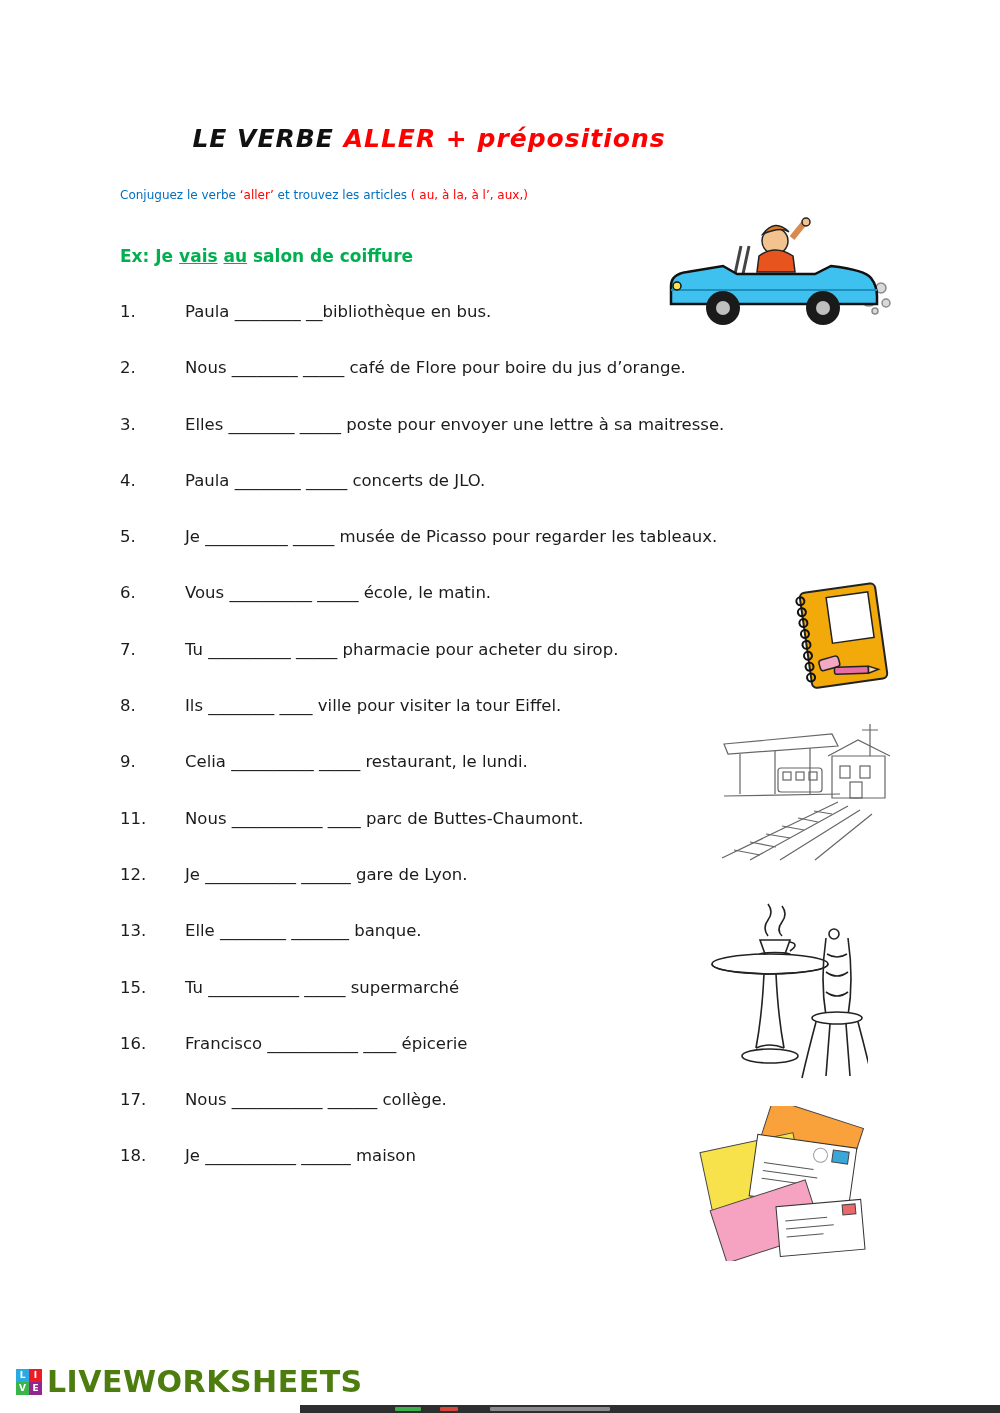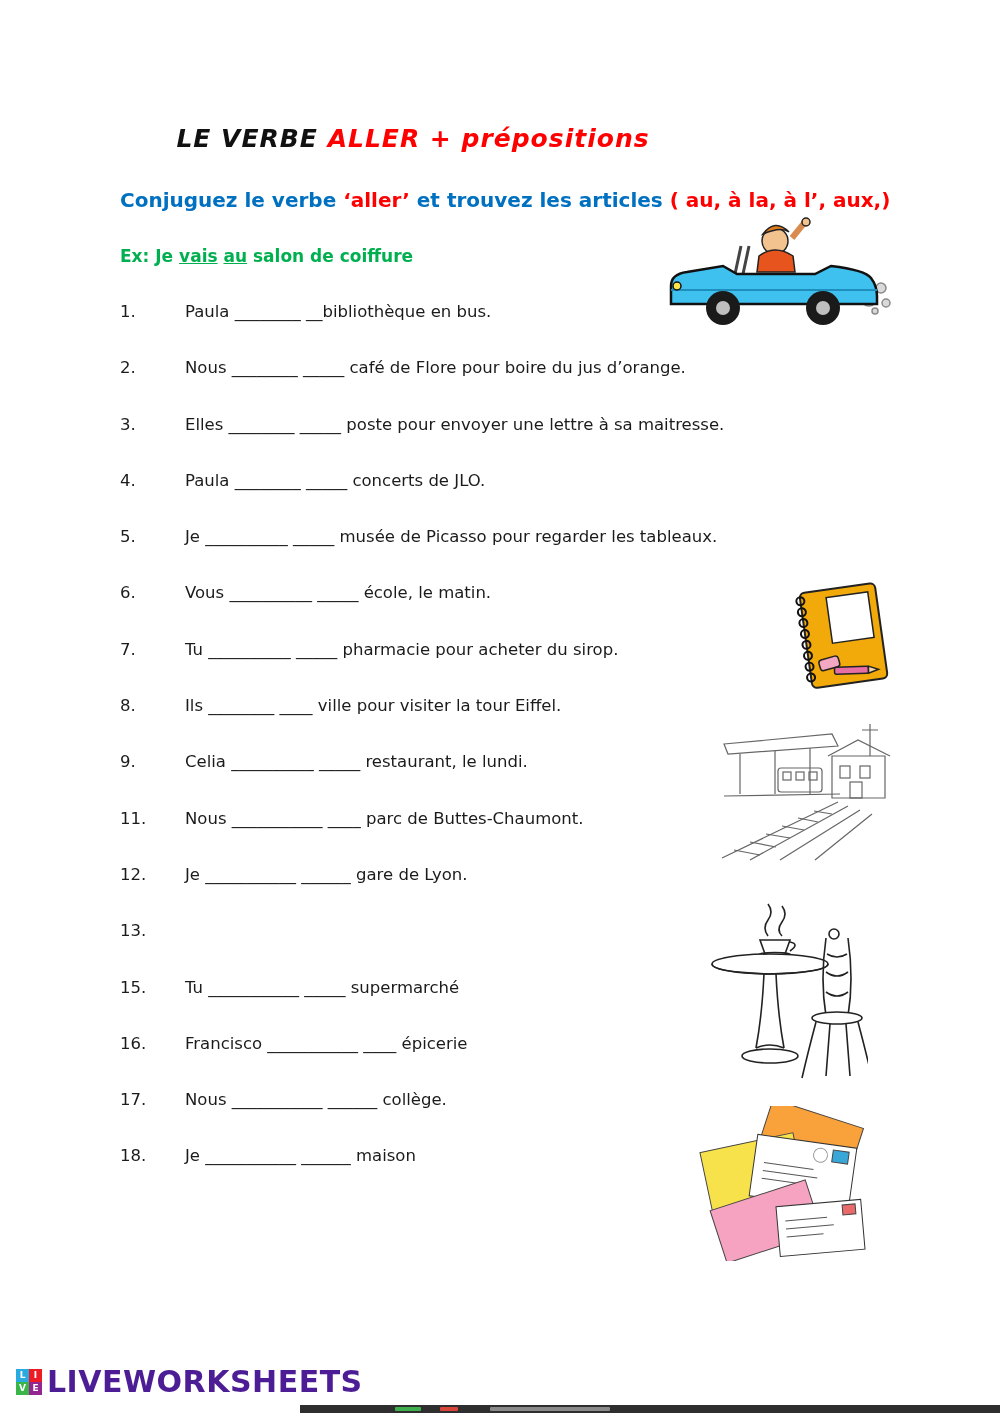--- a/index.html
+++ b/index.html
@@ -4,28 +4,28 @@
 <style>
   html,body{margin:0;padding:0;}
   body{
     width:1000px;height:1413px;background:#ffffff;position:relative;
     font-family:"DejaVu Sans", sans-serif;color:#1b1b1b;overflow:hidden;
   }
   .keep{white-space:pre-wrap;}
 
   
   .title{
-    position:absolute;top:124px;left:0;width:826px;text-align:center;
+    position:absolute;top:124px;left:16px;width:826px;text-align:center;
     font-size:25px;font-weight:bold;font-style:italic;letter-spacing:1px;color:#111;
   }
   .title .red{color:#ff0000;}
 
   
   .instruction{
-    position:absolute;top:188px;left:120px;font-size:20px;font-weight:bold;color:#0070C0;
+    position:absolute;top:188px;left:120px;font-size:12px;font-weight:normal;color:#0070C0;
   }
   .instruction .red{color:#ff0000;}
 
   
   .example{
     position:absolute;top:246px;left:120px;font-size:17px;font-weight:bold;color:#00B050;
   }
   .u{text-decoration:underline;}
 
   
@@ -40,21 +40,21 @@
   #notebook{top:580px;left:786px;}
   #station{top:716px;left:720px;}
   #cafe{top:896px;left:698px;}
   #letters{top:1106px;left:698px;}
 
   
   .footer{position:absolute;left:16px;top:1364px;display:flex;align-items:center;gap:5px;}
   .logo-grid{width:26px;height:26px;display:grid;grid-template-columns:13px 13px;grid-template-rows:13px 13px;}
   .logo-cell{display:flex;align-items:center;justify-content:center;font-size:9px;font-weight:bold;color:#fff;line-height:1;}
   .lc1{background:#29ABE2;} .lc2{background:#ED1C24;} .lc3{background:#39B54A;} .lc4{background:#92278F;}
-  .brand{font-size:30px;font-weight:bold;color:#4c1d95;letter-spacing:0.5px;}
+  .brand{font-size:30px;font-weight:bold;color:#4d7c0f;letter-spacing:0.5px;}
 
   
   .bottom-strip{position:absolute;left:300px;right:0;bottom:0;height:8px;background:#2e2e2e;overflow:hidden;}
   .bottom-strip .frag{position:absolute;top:2px;height:4px;border-radius:1px;}
   .frag-g{left:95px;width:26px;background:#3fae4c;}
   .frag-r{left:140px;width:18px;background:#d8453a;}
   .frag-w{left:190px;width:120px;background:#8a8a8a;}
 </style>
 </head>
 <body>
@@ -111,20 +111,21 @@
   <div class="item">
       <span class="num">11.</span>
       <span class="txt keep">Nous ___________ ____ parc de Buttes-Chaumont.</span>
     </div>
   <div class="item">
       <span class="num">12.</span>
       <span class="txt keep">Je ___________ ______ gare de Lyon.</span>
     </div>
   <div class="item">
       <span class="num">13.</span>
+      <span class="txt keep">Elle ________ _______ banque.</span>
     </div>
   <div class="item">
       <span class="num">15.</span>
       <span class="txt keep">Tu ___________ _____ supermarché</span>
     </div>
   <div class="item">
       <span class="num">16.</span>
       <span class="txt keep">Francisco ___________ ____ épicerie</span>
     </div>
   <div class="item">

